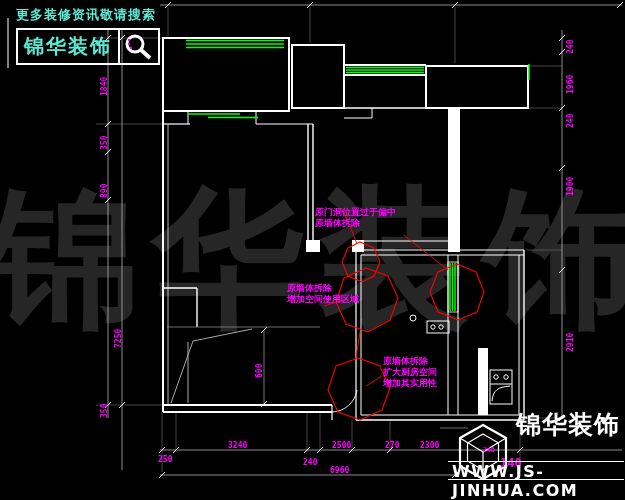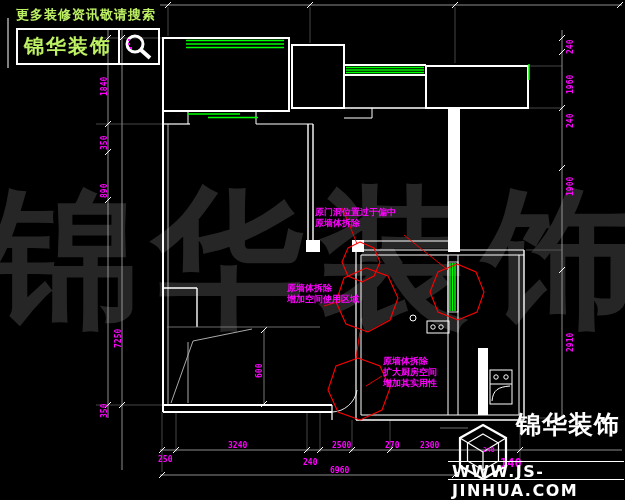--- a/index.html
+++ b/index.html
@@ -3,21 +3,21 @@
 <meta charset="utf-8">
 <style>
   html,body{margin:0;padding:0;background:#000;}
   .stage{position:relative;width:625px;height:500px;background:#000;overflow:hidden;
          font-family:"DejaVu Sans","Liberation Sans",sans-serif;}
   
   .watermark{position:absolute;left:-14px;top:158px;font-size:152px;font-weight:bold;
              color:#262626;letter-spacing:14px;white-space:nowrap;z-index:1;}
   svg.plan{position:absolute;left:0;top:0;z-index:2;}
   
-  .logo-top{position:absolute;left:16px;top:6px;z-index:3;color:#bef264;}
+  .logo-top{position:absolute;left:16px;top:6px;z-index:3;color:#5eead4;}
   .logo-top .tagline{font-size:13px;font-weight:bold;letter-spacing:1px;}
   .logo-top .brandrow{display:flex;margin-top:4px;}
   .logo-top .brandbox{border:2px solid #fff;font-size:20px;font-weight:bold;
                       padding:3px 6px;letter-spacing:2px;}
   .logo-top .magbox{border:2px solid #fff;border-left:none;width:38px;display:flex;
                     align-items:center;justify-content:center;}
   
   .anno{position:absolute;z-index:4;color:#ff00ff;font-size:9px;font-weight:bold;
         line-height:11px;white-space:nowrap;}
   

